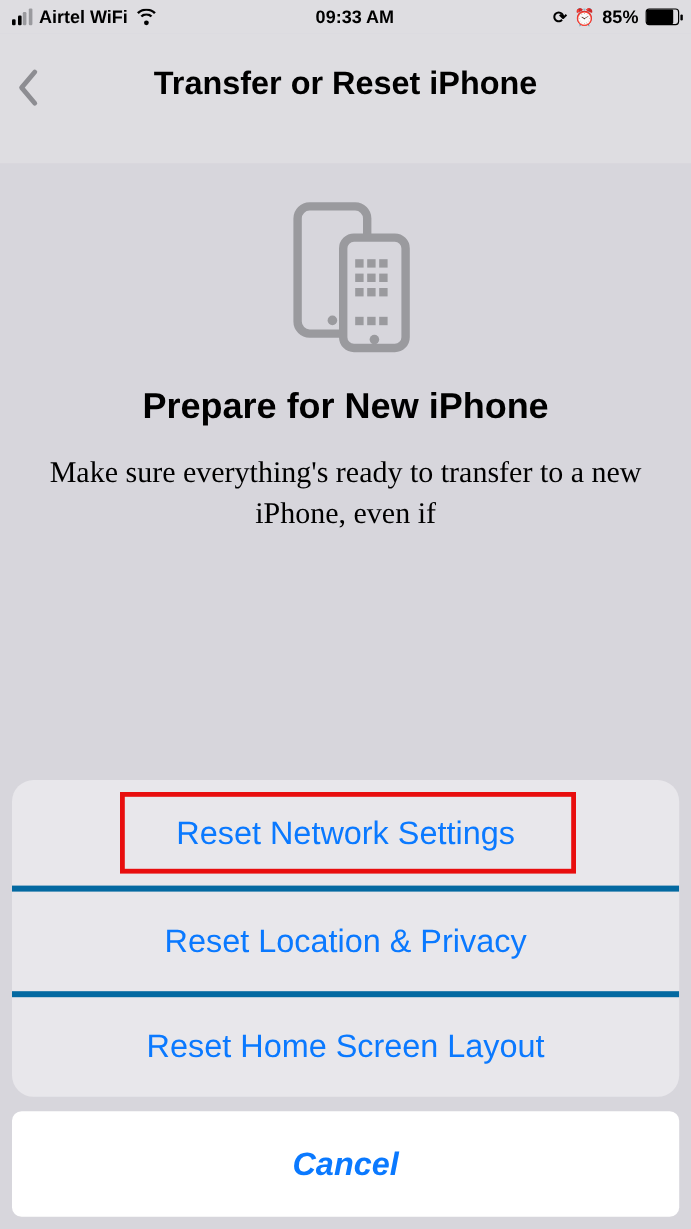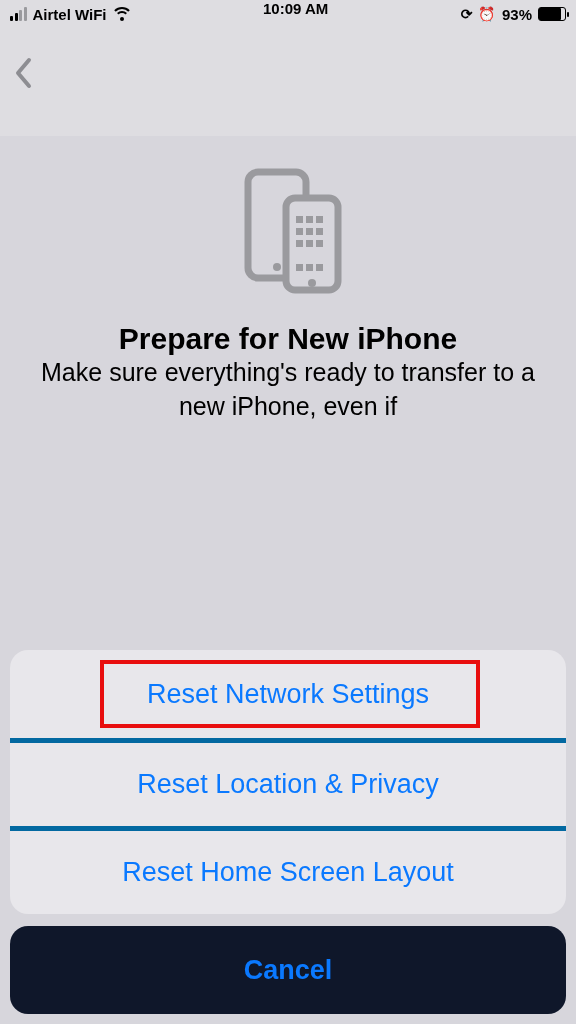--- a/index.html
+++ b/index.html
@@ -8,20 +8,21 @@
     height: 1024px;
     font-family: -apple-system, "Helvetica Neue", Helvetica, Arial, sans-serif;
     background: #d7d6dc;
     position: relative;
     overflow: hidden;
   }
   
   .status-bar {
     height: 28px;
     display: flex;
+    align-items: center;
     justify-content: space-between;
     padding: 0 10px;
     font-size: 15px;
     font-weight: 600;
     color: #000;
     background: #dedde1;
   }
   .status-left, .status-right { display: flex; align-items: center; gap: 6px; }
   .status-center { font-weight: 600; }
   .signal-bars { display: flex; align-items: flex-end; gap: 1.5px; }
@@ -66,24 +67,24 @@
   .content {
     background: #d7d6dc;
     padding: 30px 30px 0;
     text-align: center;
   }
   .phones {
     display: flex; justify-content: center; margin-bottom: 26px;
   }
   .phones svg { display: block; }
   .heading {
-    font-size: 30px; font-weight: 700; color:#000; 
+    font-size: 30px; font-weight: 700; color:#000; margin-bottom: 22px;
   }
   .desc {
-    font-size: 25px; color:#000; line-height: 1.35;
+    font-size: 25px; color:#000; line-height: 1.35; font-family: Liberation Serif, serif;
   }
 
   
   .dim-overlay {
     position: absolute; inset: 0; background: rgba(0,0,0,0.0);
   }
 
   
   .sheet {
     position: absolute; left: 10px; right: 10px; bottom: 10px;
@@ -95,25 +96,25 @@
     margin-bottom: 12px;
   }
   .sheet-item {
     height: 88px;
     display: flex; align-items: center; justify-content: center;
     font-size: 27px; color: #0a79ff;
     border-top: 5px solid #0369a1;
   }
   .sheet-item:first-child { border-top: none; }
   .sheet-cancel {
-    background: #0f172a;
-    border-radius: 18px;
+    background: #ffffff;
+    border-radius: 8px;
     height: 88px;
     display: flex; align-items: center; justify-content: center;
-    font-size: 27px; font-weight: 600; color: #0a79ff;
+    font-size: 27px; font-weight: 600; color: #0a79ff; font-style: italic;
   }
   .highlight {
     position: absolute; border: 4px solid #e80e0e; pointer-events: none;
   }
 </style>
 </head>
 <body>
 
 <div class="status-bar">
   <div class="status-left">
@@ -121,37 +122,38 @@
       <span class="b1"></span>
         <span class="b2"></span>
         <span class="b3 dim"></span>
         <span class="b4 dim"></span>
     </div>
     <span>Airtel WiFi</span>
     <div class="wifi">
         <span class="dot"></span>
       </div>
   </div>
-  <div class="status-center">10:09 AM</div>
+  <div class="status-center">09:33 AM</div>
   <div class="status-right">
     <span class="lock-rot">⟳</span>
     <span class="alarm">⏰</span>
-    <span>93%</span>
+    <span>85%</span>
     <div class="battery">
         <div class="fill"></div>
       </div>
   </div>
 </div>
 
 <div class="nav">
   <div class="back">
     <svg viewBox="0 0 24 34">
         <polyline points="17,4 6,17 17,30" fill="none" stroke="#8d8d92" stroke-width="4" stroke-linecap="round" stroke-linejoin="round"></polyline>
       </svg>
   </div>
+  <div class="title">Transfer or Reset iPhone</div>
 </div>
 
 <div class="content">
   <div class="phones">
     <svg width="120" height="130" viewBox="0 0 120 130">
       <rect x="20" y="6" width="58" height="106" rx="10" fill="none" stroke="#9a9a9e" stroke-width="7"></rect>
       <circle cx="49" cy="101" r="4" fill="#9a9a9e"></circle>
       <rect x="58" y="32" width="52" height="92" rx="9" fill="#d7d6dc" stroke="#9a9a9e" stroke-width="7"></rect>
       <circle cx="84" cy="117" r="4" fill="#9a9a9e"></circle>
       <g fill="#9a9a9e">

